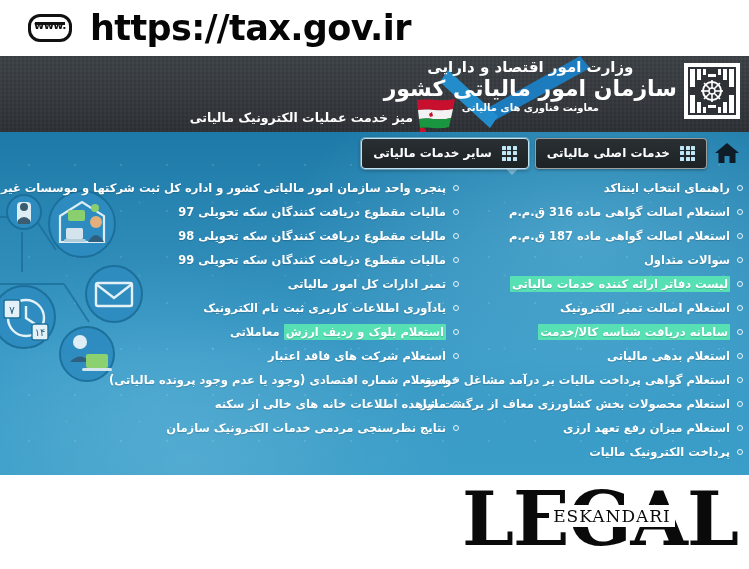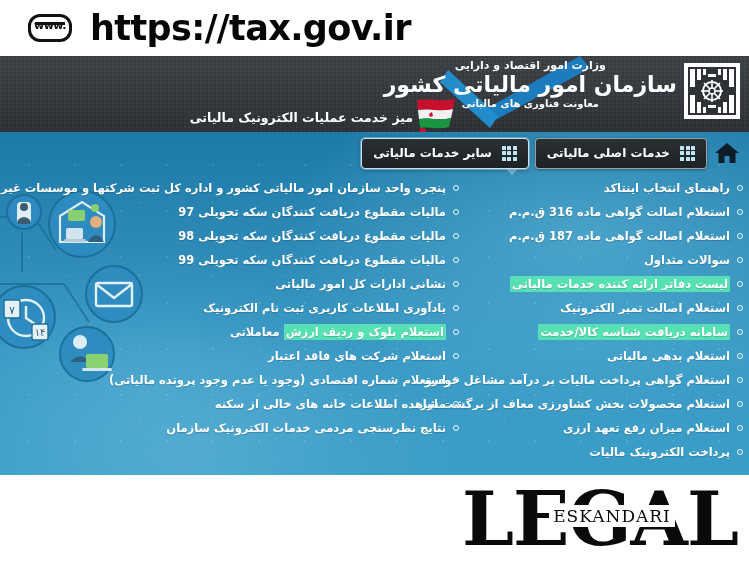--- a/index.html
+++ b/index.html
@@ -83,21 +83,21 @@
     width: 150px; height: 86px;
   }
   #org-block {
     position: absolute;
     right: 72px; top: 4px;
     text-align: center;
     line-height: 1;
     direction: rtl;
   }
   #org-ministry {
-    font-size: 11px;
+    font-size: 15px;
     font-weight: 700;
     color: #ffffff;
     margin-bottom: 3px;
     letter-spacing: .2px;
   }
   #org-name {
     font-size: 22px;
     font-weight: 700;
     color: #ffffff;
     margin-bottom: 3px;
@@ -527,21 +527,21 @@
       <div class="link-row">
         <span class="bullet"></span>
         <span class="link-text">مالیات مقطوع دریافت کنندگان سکه تحویلی 98</span>
       </div>
       <div class="link-row">
         <span class="bullet"></span>
         <span class="link-text">مالیات مقطوع دریافت کنندگان سکه تحویلی 99</span>
       </div>
       <div class="link-row">
         <span class="bullet"></span>
-        <span class="link-text">نشانی ادارات کل امور مالیاتی</span>
+        <span class="link-text">تمبر ادارات کل امور مالیاتی</span>
       </div>
       <div class="link-row">
         <span class="bullet"></span>
         <span class="link-text">یادآوری اطلاعات کاربری ثبت نام الکترونیک</span>
       </div>
       <div class="link-row">
         <span class="bullet"></span>
         <span class="link-text"><span class="hl">استعلام بلوک و ردیف ارزش</span> معاملاتی</span>
       </div>
       <div class="link-row">

